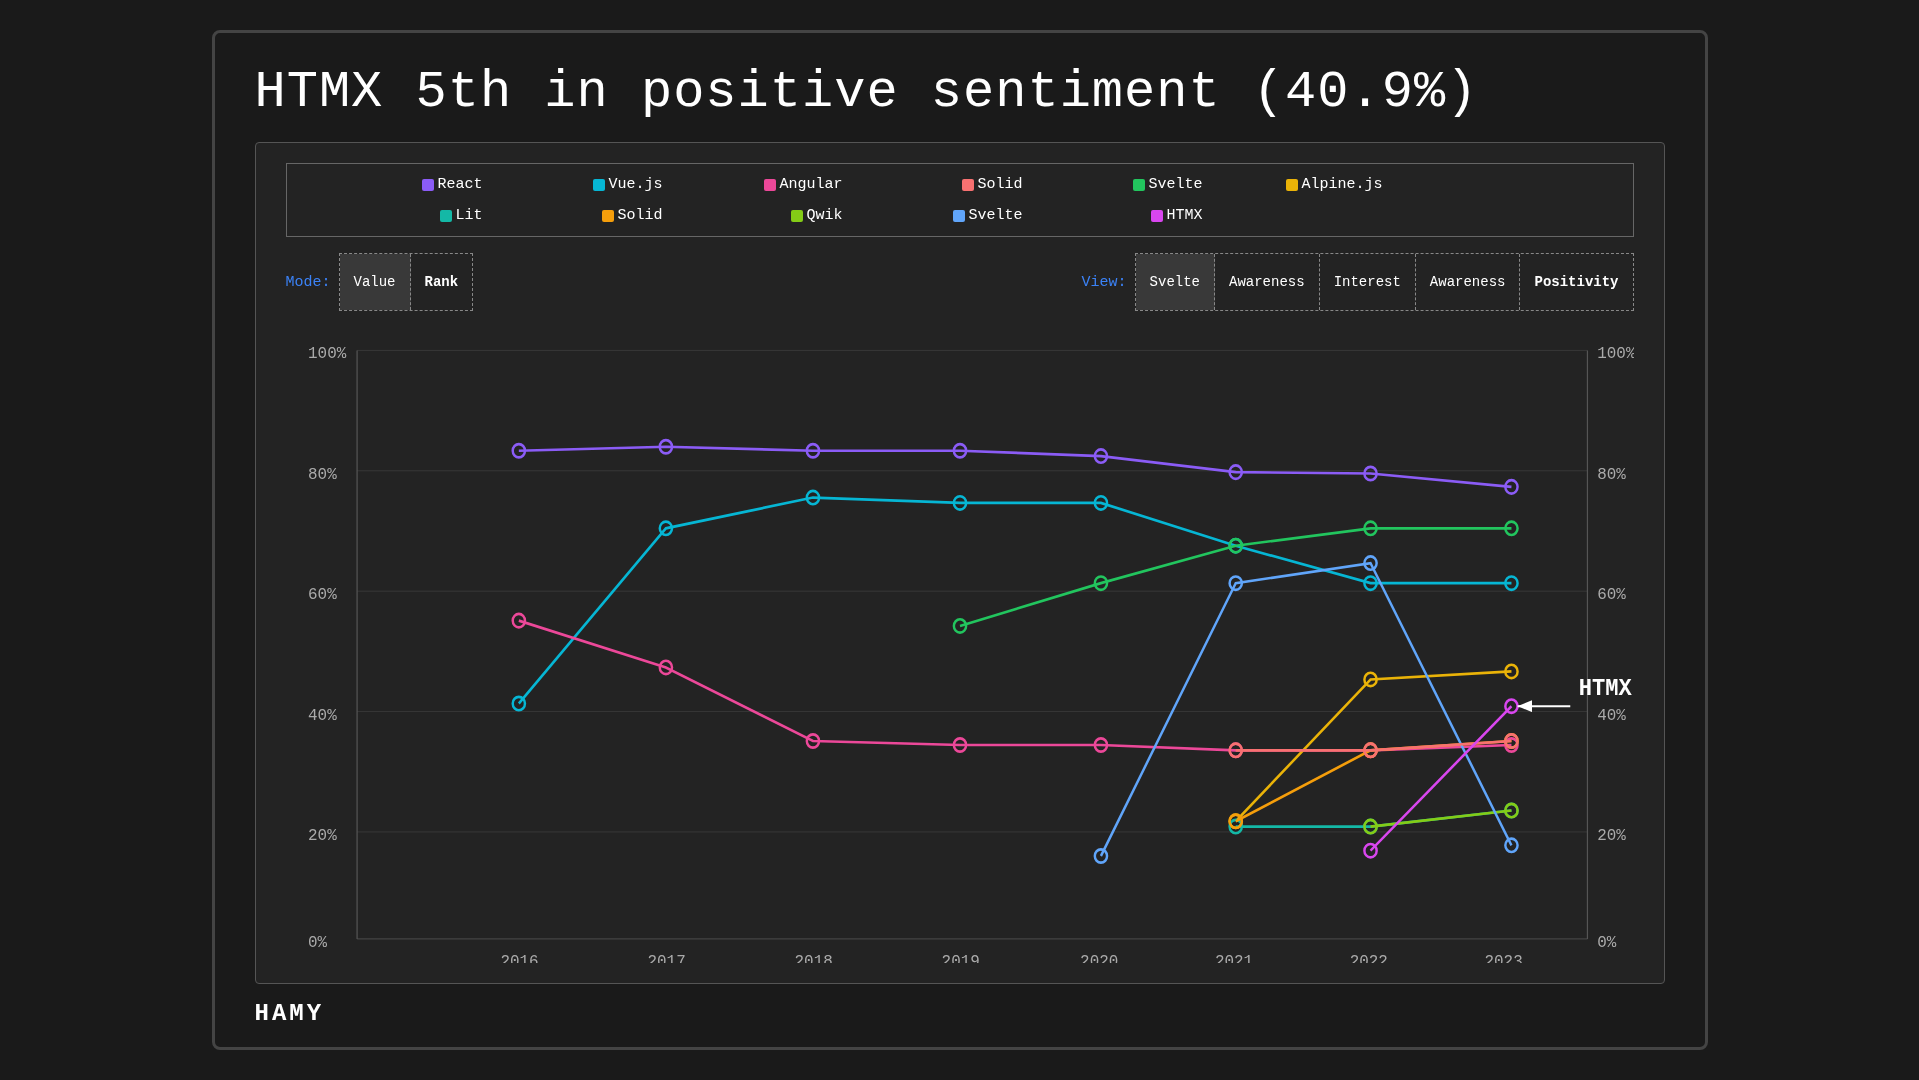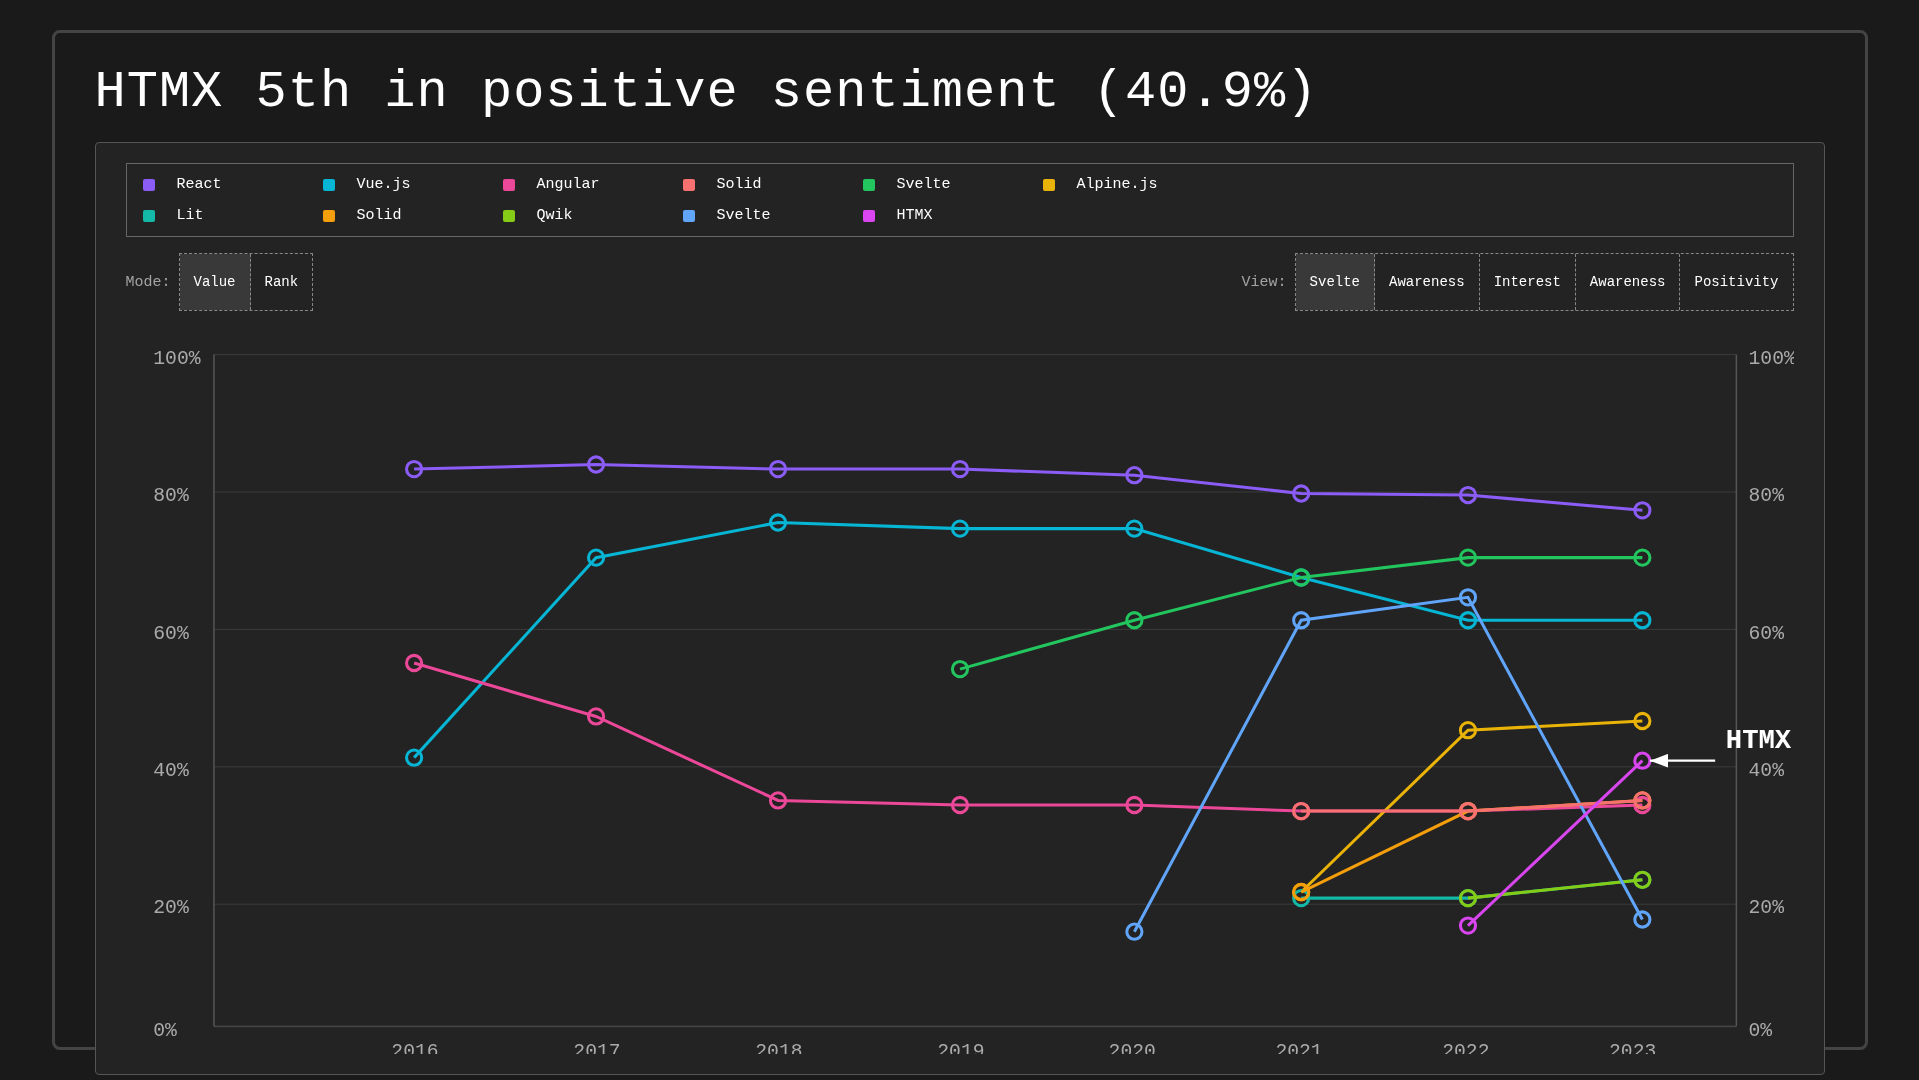--- a/index.html
+++ b/index.html
@@ -7,21 +7,21 @@
       background: #1a1a1a;
       width: 1919px;
       height: 1080px;
       display: flex;
       align-items: center;
       justify-content: center;
       font-family: 'Courier New', Courier, monospace;
       overflow: hidden;
     }
     .outer-frame {
-      width: 1816px;
+      width: 1496px;
       height: 1020px;
       border: 3px solid #444;
       border-radius: 8px;
       background: #1a1a1a;
       padding: 30px 40px 20px 40px;
       display: flex;
       flex-direction: column;
     }
     .main-title {
       color: #ffffff;
@@ -50,60 +50,62 @@
       margin-bottom: 16px;
     }
     .legend-row {
       display: flex;
       width: 100%;
       gap: 0;
     }
     .legend-item {
       display: flex;
       align-items: center;
-      gap: 22px;
+      gap: 3px;
       min-width: 180px;
       color: #fff;
       font-size: 15px;
       font-family: 'Courier New', Courier, monospace;
+      justify-content: flex-end;
     }
     .legend-dot {
       width: 12px;
       height: 12px;
       border-radius: 2px;
       flex-shrink: 0;
     }
     .controls-row {
       display: flex;
       align-items: center;
       margin-bottom: 10px;
       gap: 0;
     }
     .mode-label, .view-label {
-      color: #a3a3a3;
+      color: #3b82f6;
       font-size: 15px;
       font-family: 'Courier New', Courier, monospace;
       margin-right: 8px;
     }
     .btn-group {
       display: flex;
       border: 1px dashed #888;
     }
     .btn-group button {
       background: transparent;
       border: none;
       border-right: 1px dashed #888;
       color: #fff;
       font-family: 'Courier New', Courier, monospace;
       font-size: 14px;
       padding: 20px 14px;
       cursor: pointer;
     }
     .btn-group button:last-child {
       border-right: none;
+      font-weight: bold;
     }
     .btn-group button.active {
       background: rgba(255,255,255,0.1);
     }
     .spacer { flex: 1; }
     .chart-area {
       flex: 1;
       position: relative;
     }
     svg.chart-svg {

